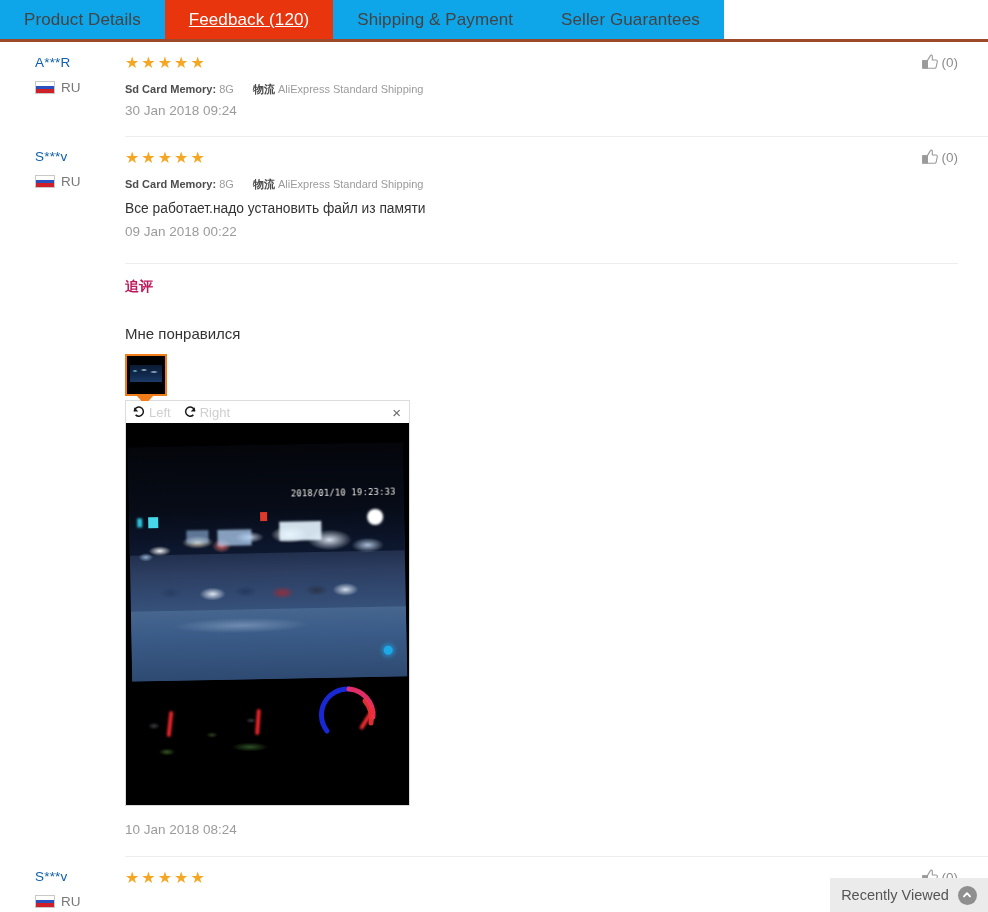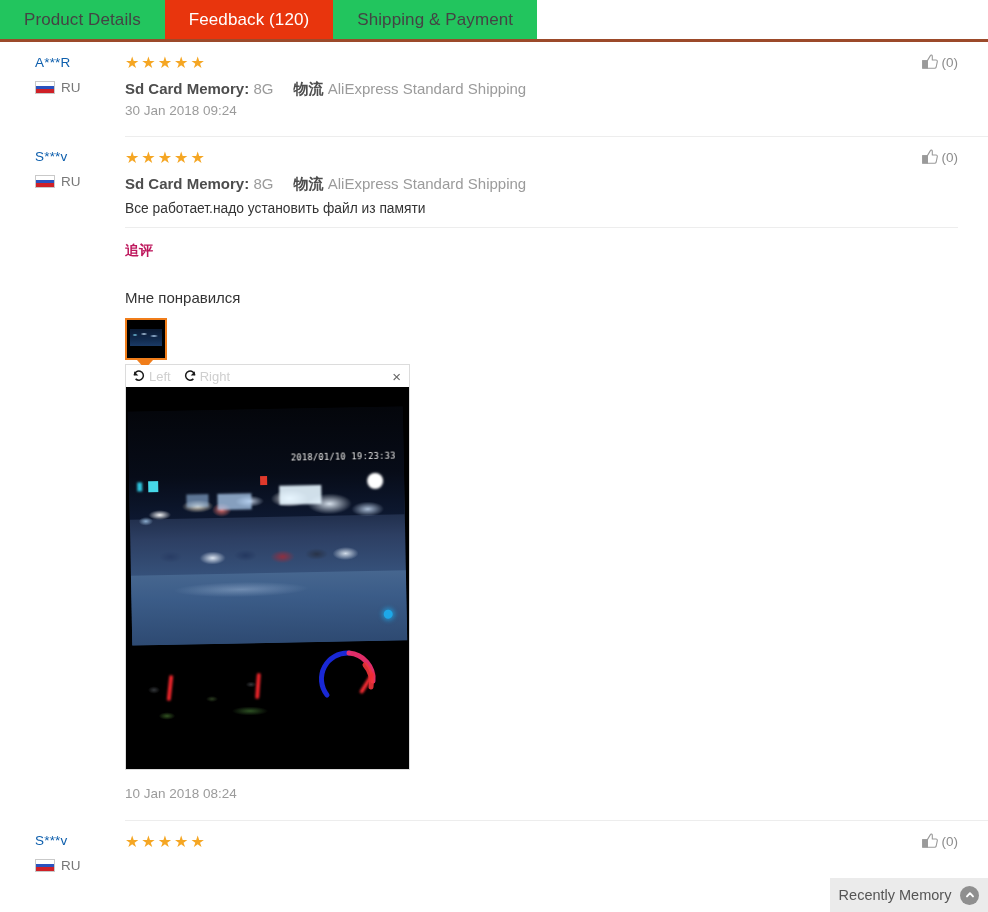--- a/index.html
+++ b/index.html
@@ -28,28 +28,29 @@
     align-items: stretch;
     padding-left: 0;
   }
   .tab {
     display: flex;
     align-items: center;
     justify-content: center;
     padding: 0 24px;
     font-size: 17px;
     color: #444444;
-    background: #22c55e;
+    background: #0ea5e9;
     cursor: pointer;
     letter-spacing: .1px;
     white-space: nowrap;
   }
   .tab.active {
     background: #e8350d;
     color: #ffffff;
+    text-decoration: underline;
   }
 
   
   .feedback-list {
     position: relative;
   }
   .review {
     position: relative;
     display: flex;
     align-items: flex-end;
@@ -108,21 +109,21 @@
   .stars {
     color: #f5a623;
     font-size: 16px;
     letter-spacing: 2px;
     line-height: 18px;
     height: 18px;
     margin-bottom: 6px;
   }
 
   .attr-line {
-    font-size: 15px;
+    font-size: 11px;
     line-height: 22px;
     color: #9b9b9b;
     white-space: nowrap;
   }
   .attr-key {
     color: #4d4d4d;
     font-weight: bold;
   }
   .attr-val {
     color: #9b9b9b;
@@ -443,20 +444,23 @@
 <div class="tabbar">
   <div class="tab">
     <span>Product Details</span>
   </div>
   <div class="tab active">
     <span>Feedback (120)</span>
   </div>
   <div class="tab">
     <span>Shipping &amp; Payment</span>
   </div>
+  <div class="tab">
+    <span>Seller Guarantees</span>
+  </div>
 </div>
 
 <div class="feedback-list">
 
   <div class="review">
     <div class="review-inner">
       <div class="reviewer">
         <div class="reviewer-name">A***R</div>
         <div class="reviewer-country">
           <span class="flag"></span>
@@ -505,20 +509,21 @@
           <span>(0)</span>
         </div>
         <div class="stars">★★★★★</div>
         <div class="attr-line">
           <span class="attr-key">Sd Card Memory:</span>
           <span class="attr-val">8G</span>
           <span class="logistics-label">物流</span>
           <span class="logistics-val">AliExpress Standard Shipping</span>
         </div>
         <div class="review-text">Все работает.надо установить файл из памяти</div>
+        <div class="review-date">09 Jan 2018 00:22</div>
 
         <div class="additional">
           <div class="additional-title">追评</div>
           <div class="additional-text">Мне понравился</div>
 
           <div class="thumb-wrap">
             <div class="thumb">
               <div class="thumb-mini"></div>
             </div>
             <div class="thumb-caret"></div>
@@ -612,19 +617,19 @@
         </div>
         <div class="stars">★★★★★</div>
 
       </div>
     </div>
   </div>
 
 </div>
 
 <div class="recently-viewed">
-  <span>Recently Memory</span>
+  <span>Recently Viewed</span>
   <span class="rv-circle">
     <svg width="12" height="12" viewBox="0 0 12 12">
       <path d="M3 7.4 L6 4.2 L9 7.4" fill="none" stroke="#ffffff" stroke-width="1.9" stroke-linecap="round" stroke-linejoin="round"></path>
     </svg>
   </span>
 </div>
 
 </body></html>

